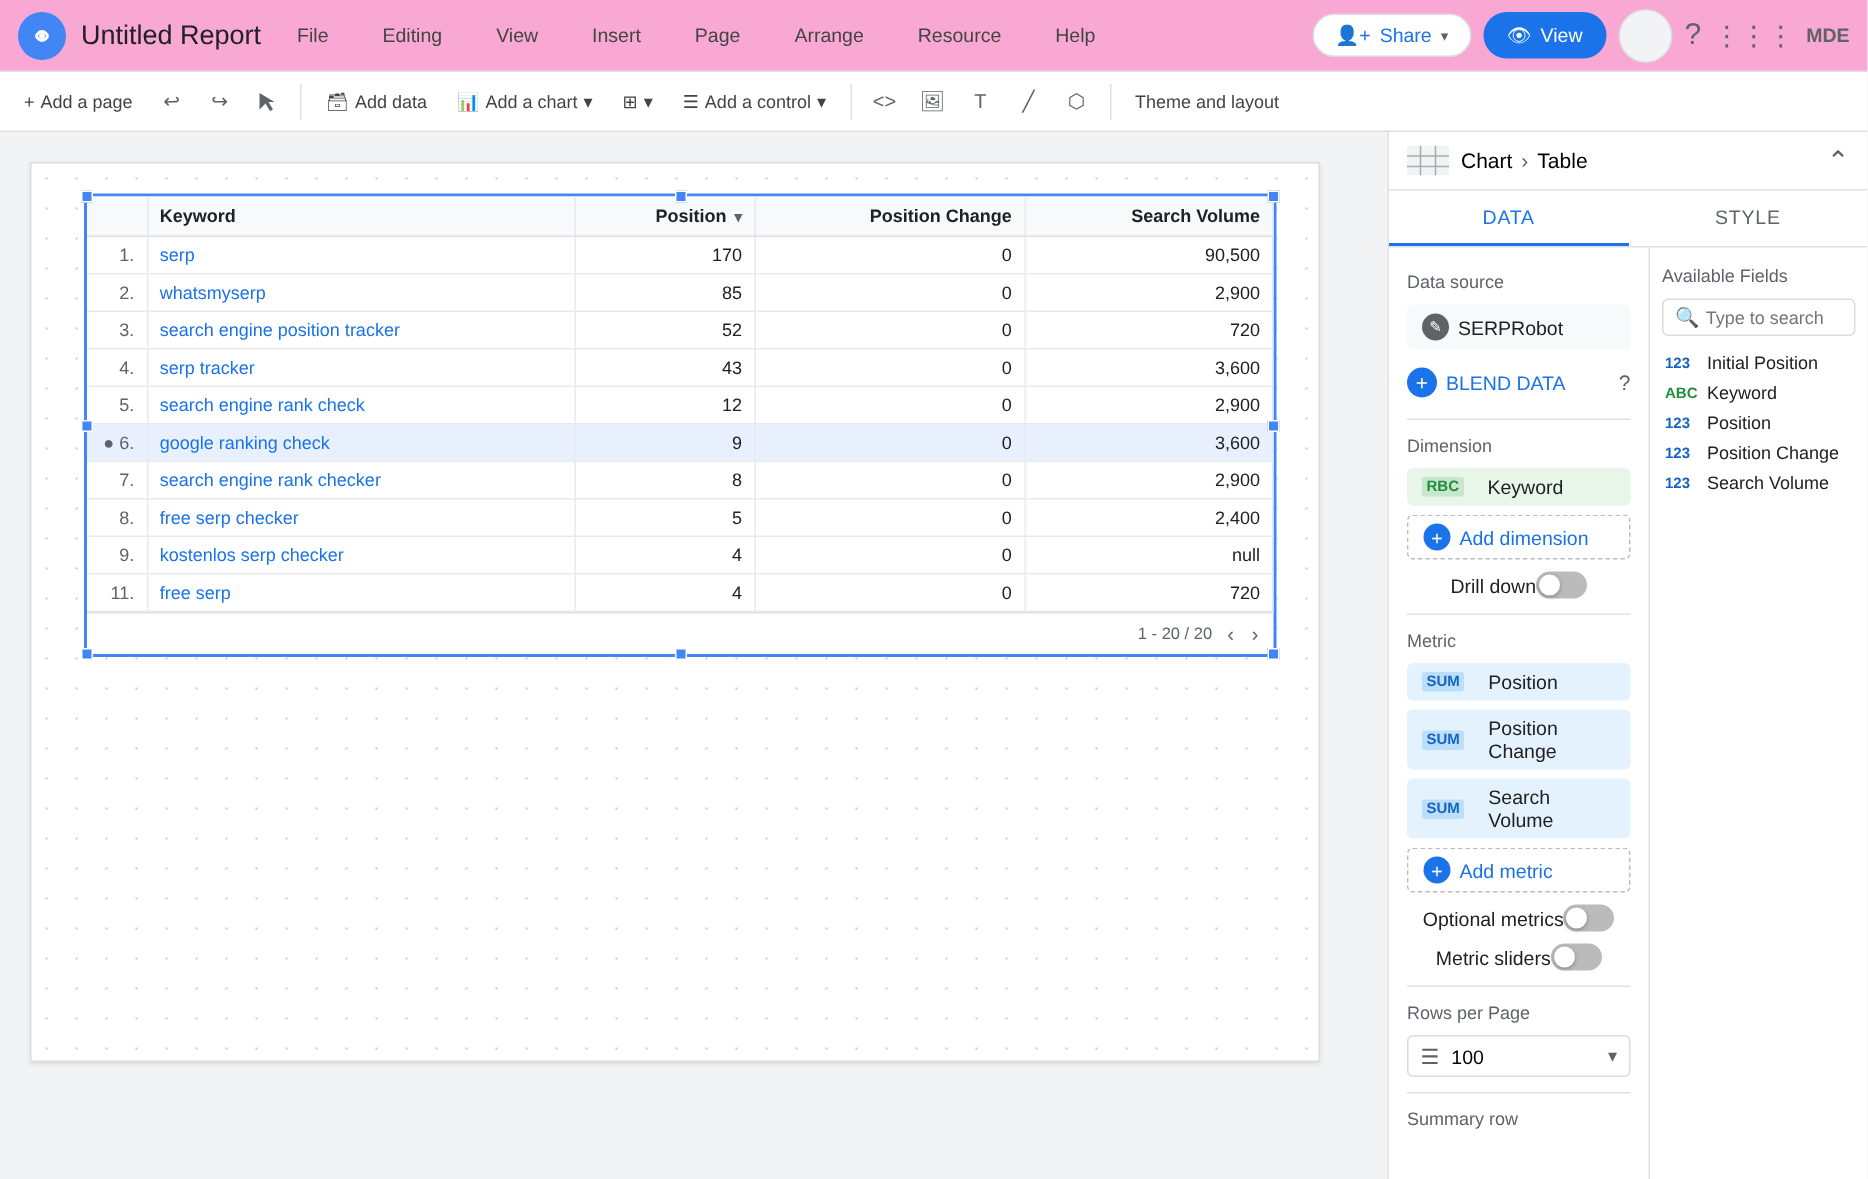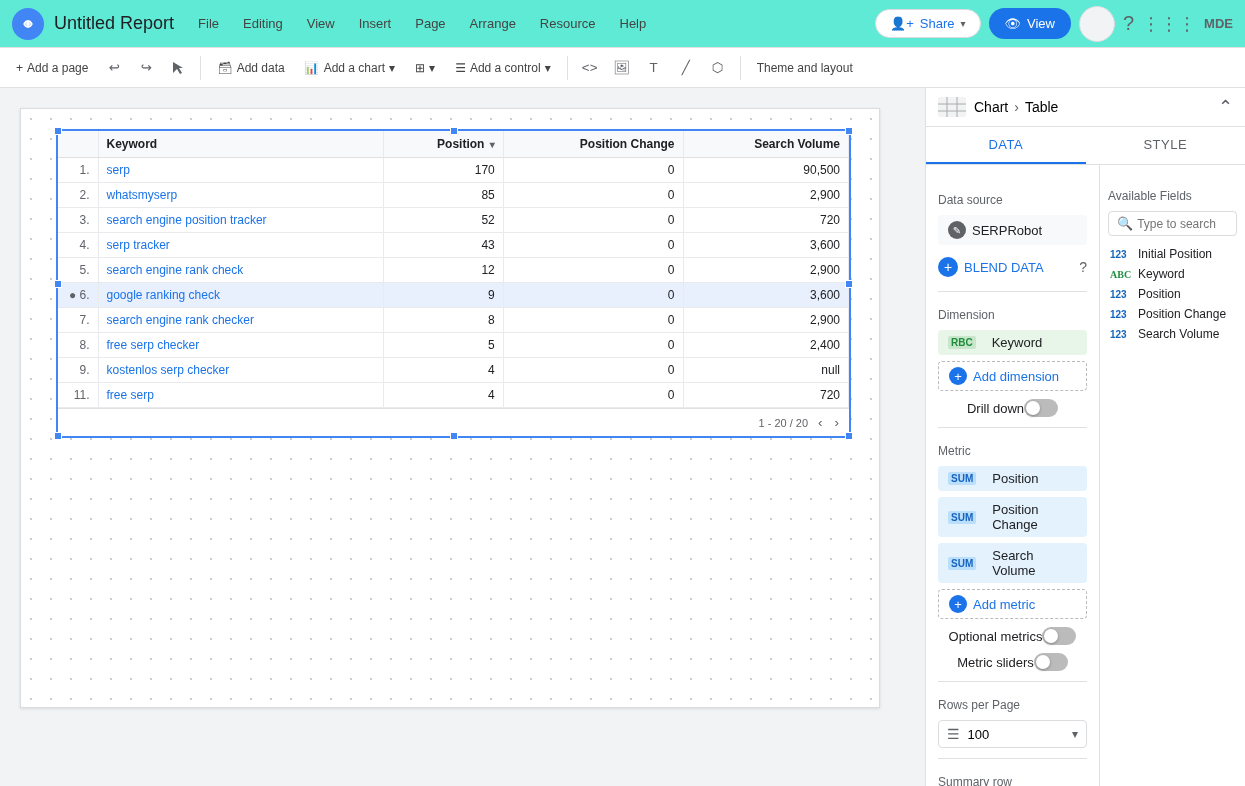--- a/index.html
+++ b/index.html
@@ -1,23 +1,23 @@
 <!DOCTYPE html>
 <html><head>
   <meta charset="utf-8">
   <style>
     * { box-sizing: border-box; margin: 0; padding: 0; }
     body { font-family: 'Google Sans', Arial, sans-serif; font-size: 13px; background: #f1f3f4; overflow: hidden; width: 1245px; height: 786px; }
 
     
-    .top-bar { display: flex; align-items: center; background: #5eead4; height: 48px; padding: 0 12px; border-bottom: 1px solid #e0e0e0; }
+    .top-bar { display: flex; align-items: center; background: #f9a8d4; height: 48px; padding: 0 12px; border-bottom: 1px solid #e0e0e0; }
     .app-logo { width: 32px; height: 32px; background: #4285f4; border-radius: 50%; display: flex; align-items: center; justify-content: center; margin-right: 10px; flex-shrink: 0; }
     .app-logo svg { width: 24px; height: 24px; }
     .doc-title { font-size: 18px; font-weight: 500; color: #202124; margin-right: 16px; }
-    .menu-bar { display: flex; align-items: center; gap: 8px; flex: 1; }
+    .menu-bar { display: flex; align-items: center; gap: 20px; flex: 1; }
     .menu-item { padding: 4px 8px; border-radius: 4px; cursor: pointer; color: #444; font-size: 13px; }
     .top-actions { display: flex; align-items: center; gap: 8px; margin-left: auto; }
     .share-btn { display: flex; align-items: center; gap: 6px; border: 1px solid #dadce0; border-radius: 20px; padding: 6px 14px; cursor: pointer; font-size: 13px; color: #1a73e8; background: #fff; }
     .share-btn .chevron { font-size: 10px; color: #5f6368; }
     .view-btn { display: flex; align-items: center; gap: 6px; background: #1a73e8; color: #fff; border: none; border-radius: 20px; padding: 8px 16px; cursor: pointer; font-size: 13px; }
     .avatar { width: 36px; height: 36px; border-radius: 50%; background: #f1f3f4; border: 1px solid #dadce0; }
     .help-icon { color: #5f6368; font-size: 20px; cursor: pointer; }
     .grid-icon { color: #5f6368; font-size: 18px; cursor: pointer; }
     .user-abbr { font-size: 13px; font-weight: 600; color: #5f6368; }
 
@@ -60,21 +60,21 @@
     
     .right-panel { width: 320px; background: #fff; border-left: 1px solid #e0e0e0; display: flex; flex-direction: column; overflow: hidden; }
     .panel-header { display: flex; align-items: center; padding: 8px 12px; border-bottom: 1px solid #e0e0e0; }
     .panel-header-icon { width: 28px; height: 20px; display: flex; align-items: center; justify-content: center; margin-right: 8px; }
     .panel-breadcrumb { display: flex; align-items: center; gap: 6px; font-size: 14px; font-weight: 500; flex: 1; }
     .breadcrumb-sep { color: #5f6368; }
     .panel-collapse { color: #5f6368; cursor: pointer; font-size: 18px; margin-left: auto; }
     .panel-tabs { display: flex; border-bottom: 1px solid #e0e0e0; }
     .panel-tab { flex: 1; text-align: center; padding: 10px; font-size: 13px; font-weight: 500; cursor: pointer; color: #5f6368; letter-spacing: 0.5px; }
     .panel-tab.active { color: #1a73e8; border-bottom: 2px solid #1a73e8; }
-    .section-label { font-size: 12px; color: #5f6368; font-weight: 500; margin-bottom: 8px; margin-top: 16px; }
+    .section-label { font-size: 12px; color: #5f6368; font-weight: 500; margin-bottom: 8px; margin-top: 4px; }
     .data-source-row { display: flex; align-items: center; gap: 6px; padding: 6px 10px; background: #f8f9fa; border-radius: 4px; margin-bottom: 8px; }
     .data-source-icon { width: 18px; height: 18px; border-radius: 50%; background: #5f6368; display: flex; align-items: center; justify-content: center; }
     .data-source-name { font-size: 13px; color: #202124; flex: 1; }
     .blend-row { display: flex; align-items: center; gap: 6px; padding: 4px 0; }
     .blend-icon { width: 20px; height: 20px; border-radius: 50%; background: #1a73e8; display: flex; align-items: center; justify-content: center; color: #fff; font-size: 14px; cursor: pointer; }
     .blend-label { font-size: 13px; color: #1a73e8; cursor: pointer; }
     .info-icon { color: #5f6368; font-size: 14px; }
     .field-chip { display: flex; align-items: center; gap: 16px; background: #e8f5e9; border-radius: 4px; padding: 5px 10px; margin-bottom: 6px; cursor: pointer; }
     .field-chip.metric { background: #e3f2fd; }
     .field-chip-type { font-size: 10px; font-weight: 700; color: #1e8e3e; background: #c8e6c9; border-radius: 2px; padding: 1px 3px; }
@@ -86,21 +86,21 @@
     .toggle-label { font-size: 13px; color: #202124; }
     .toggle { width: 34px; height: 18px; background: #bbb; border-radius: 9px; position: relative; cursor: pointer; }
     .toggle-knob { position: absolute; width: 14px; height: 14px; background: #fff; border-radius: 50%; top: 2px; left: 2px; transition: left 0.2s; box-shadow: 0 1px 3px rgba(0,0,0,0.3); }
     .section-divider { height: 1px; background: #e0e0e0; margin: 10px 0; }
     .panel-left { flex: 1; padding: 12px; overflow-y: auto; border-right: 1px solid #e0e0e0; }
     .panel-right { width: 145px; padding: 8px; overflow-y: auto; }
     .search-box { display: flex; align-items: center; gap: 4px; border: 1px solid #dadce0; border-radius: 4px; padding: 4px 8px; margin-bottom: 8px; }
     .search-input { border: none; outline: none; font-size: 12px; width: 100%; background: transparent; }
     .avail-field { display: flex; align-items: center; gap: 4px; padding: 3px 2px; cursor: pointer; border-radius: 3px; }
     .avail-field-type { font-size: 10px; font-weight: 700; color: #1565c0; width: 24px; flex-shrink: 0; }
-    .avail-field-type.abc { color: #1e8e3e; font-family: Liberation Serif, serif; }
+    .avail-field-type.abc { color: #1e8e3e; }
     .avail-field-name { font-size: 12px; color: #202124; }
     .rows-select { display: flex; align-items: center; gap: 4px; border: 1px solid #dadce0; border-radius: 4px; padding: 5px 8px; background: #fff; cursor: pointer; width: 100%; }
     .rows-select-icon { margin-right: 4px; color: #5f6368; font-size: 14px; }
     .rows-select-val { flex: 1; font-size: 13px; }
     .rows-select-arrow { color: #5f6368; font-size: 12px; }
     .col-sort-icon { color: #5f6368; font-size: 10px; margin-left: 2px; }
   </style>
 </head>
 <body>
 

